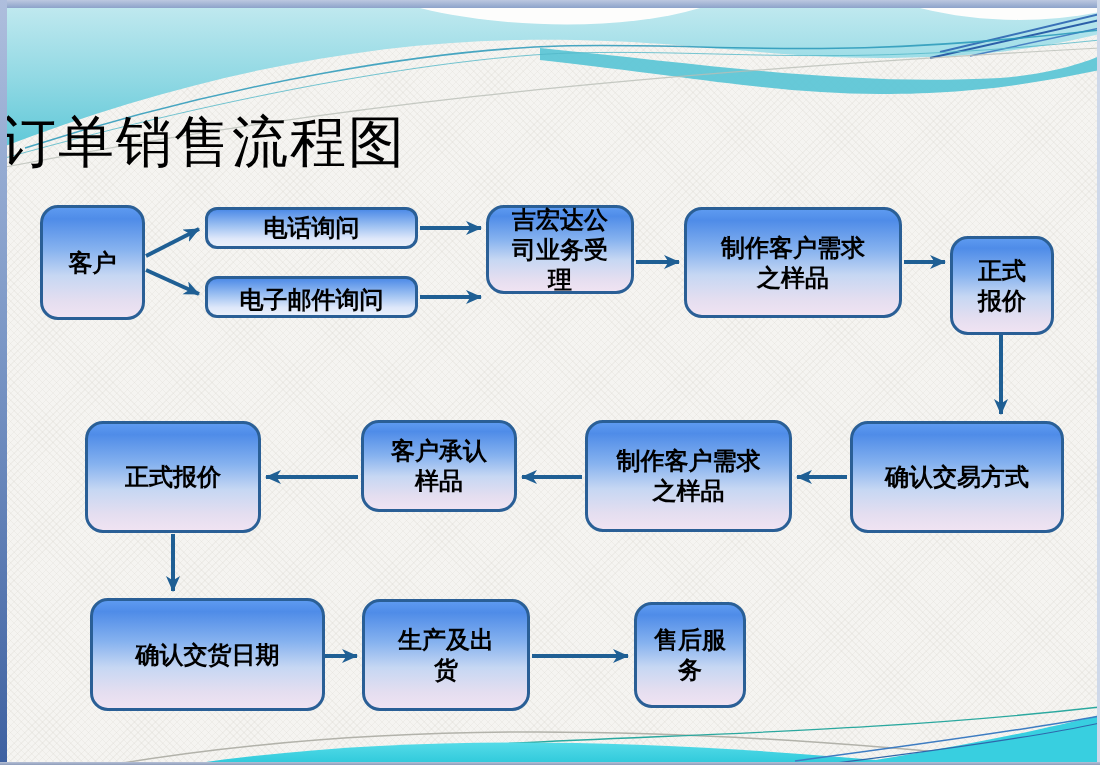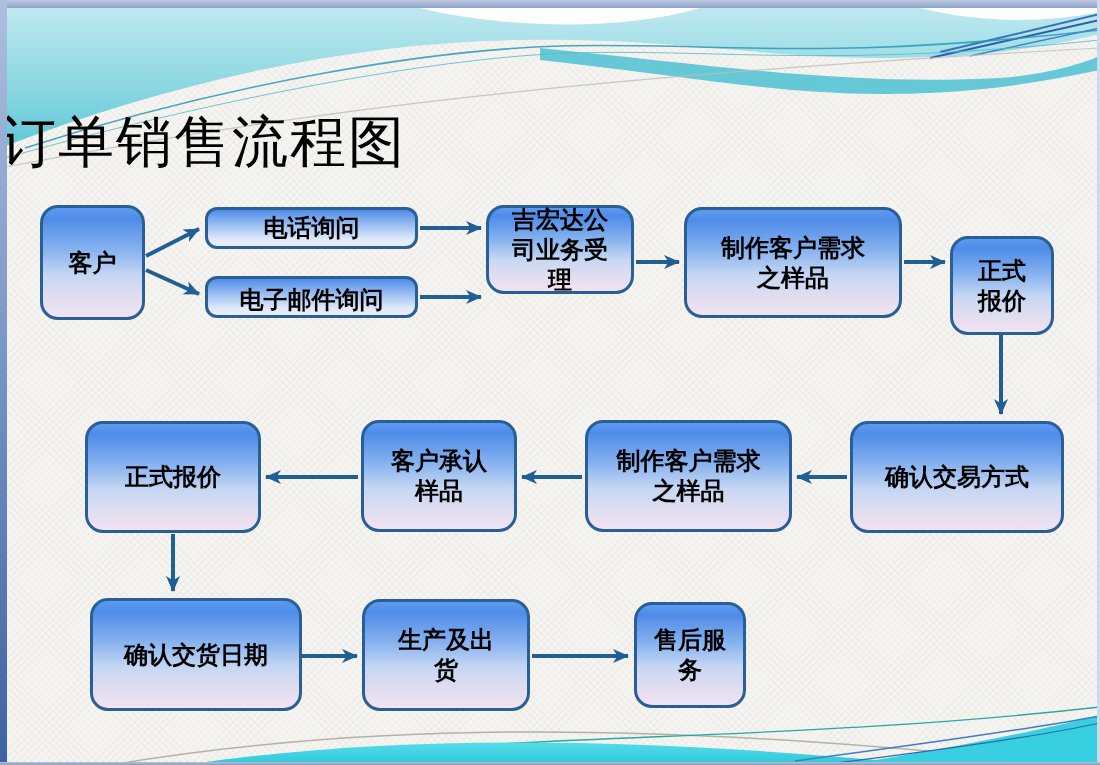--- a/index.html
+++ b/index.html
@@ -147,28 +147,28 @@
   <div class="node" style="left:950px;top:205px;width:104px;height:99px;padding:0 16px;margin-top:31px;">
     <span>正式报价</span>
   </div>
 
   <div class="node" style="left:850px;top:421px;width:214px;height:112px;padding:4px 10px;">
     <span>确认交易方式</span>
   </div>
   <div class="node" style="left:585px;top:420px;width:207px;height:112px;padding:0 22px;justify-content:flex-end;">
     <span>制作客户需求之样品</span>
   </div>
-  <div class="node" style="left:361px;top:420px;width:156px;height:112px;padding:0 18px;">
+  <div class="node" style="left:361px;top:420px;width:156px;height:92px;padding:0 18px;">
     <span>客户承认样品</span>
   </div>
   <div class="node" style="left:85px;top:421px;width:176px;height:112px;padding:0 10px;">
     <span>正式报价</span>
   </div>
 
-  <div class="node" style="left:90px;top:598px;width:212px;height:113px;padding:0 10px;">
+  <div class="node" style="left:90px;top:598px;width:235px;height:113px;padding:0 10px;">
     <span>确认交货日期</span>
   </div>
   <div class="node" style="left:362px;top:599px;width:168px;height:112px;padding:0 23px;">
     <span>生产及出货</span>
   </div>
   <div class="node" style="left:634px;top:602px;width:112px;height:106px;padding:0 16px;">
     <span>售后服务</span>
   </div>
 
 </div>

